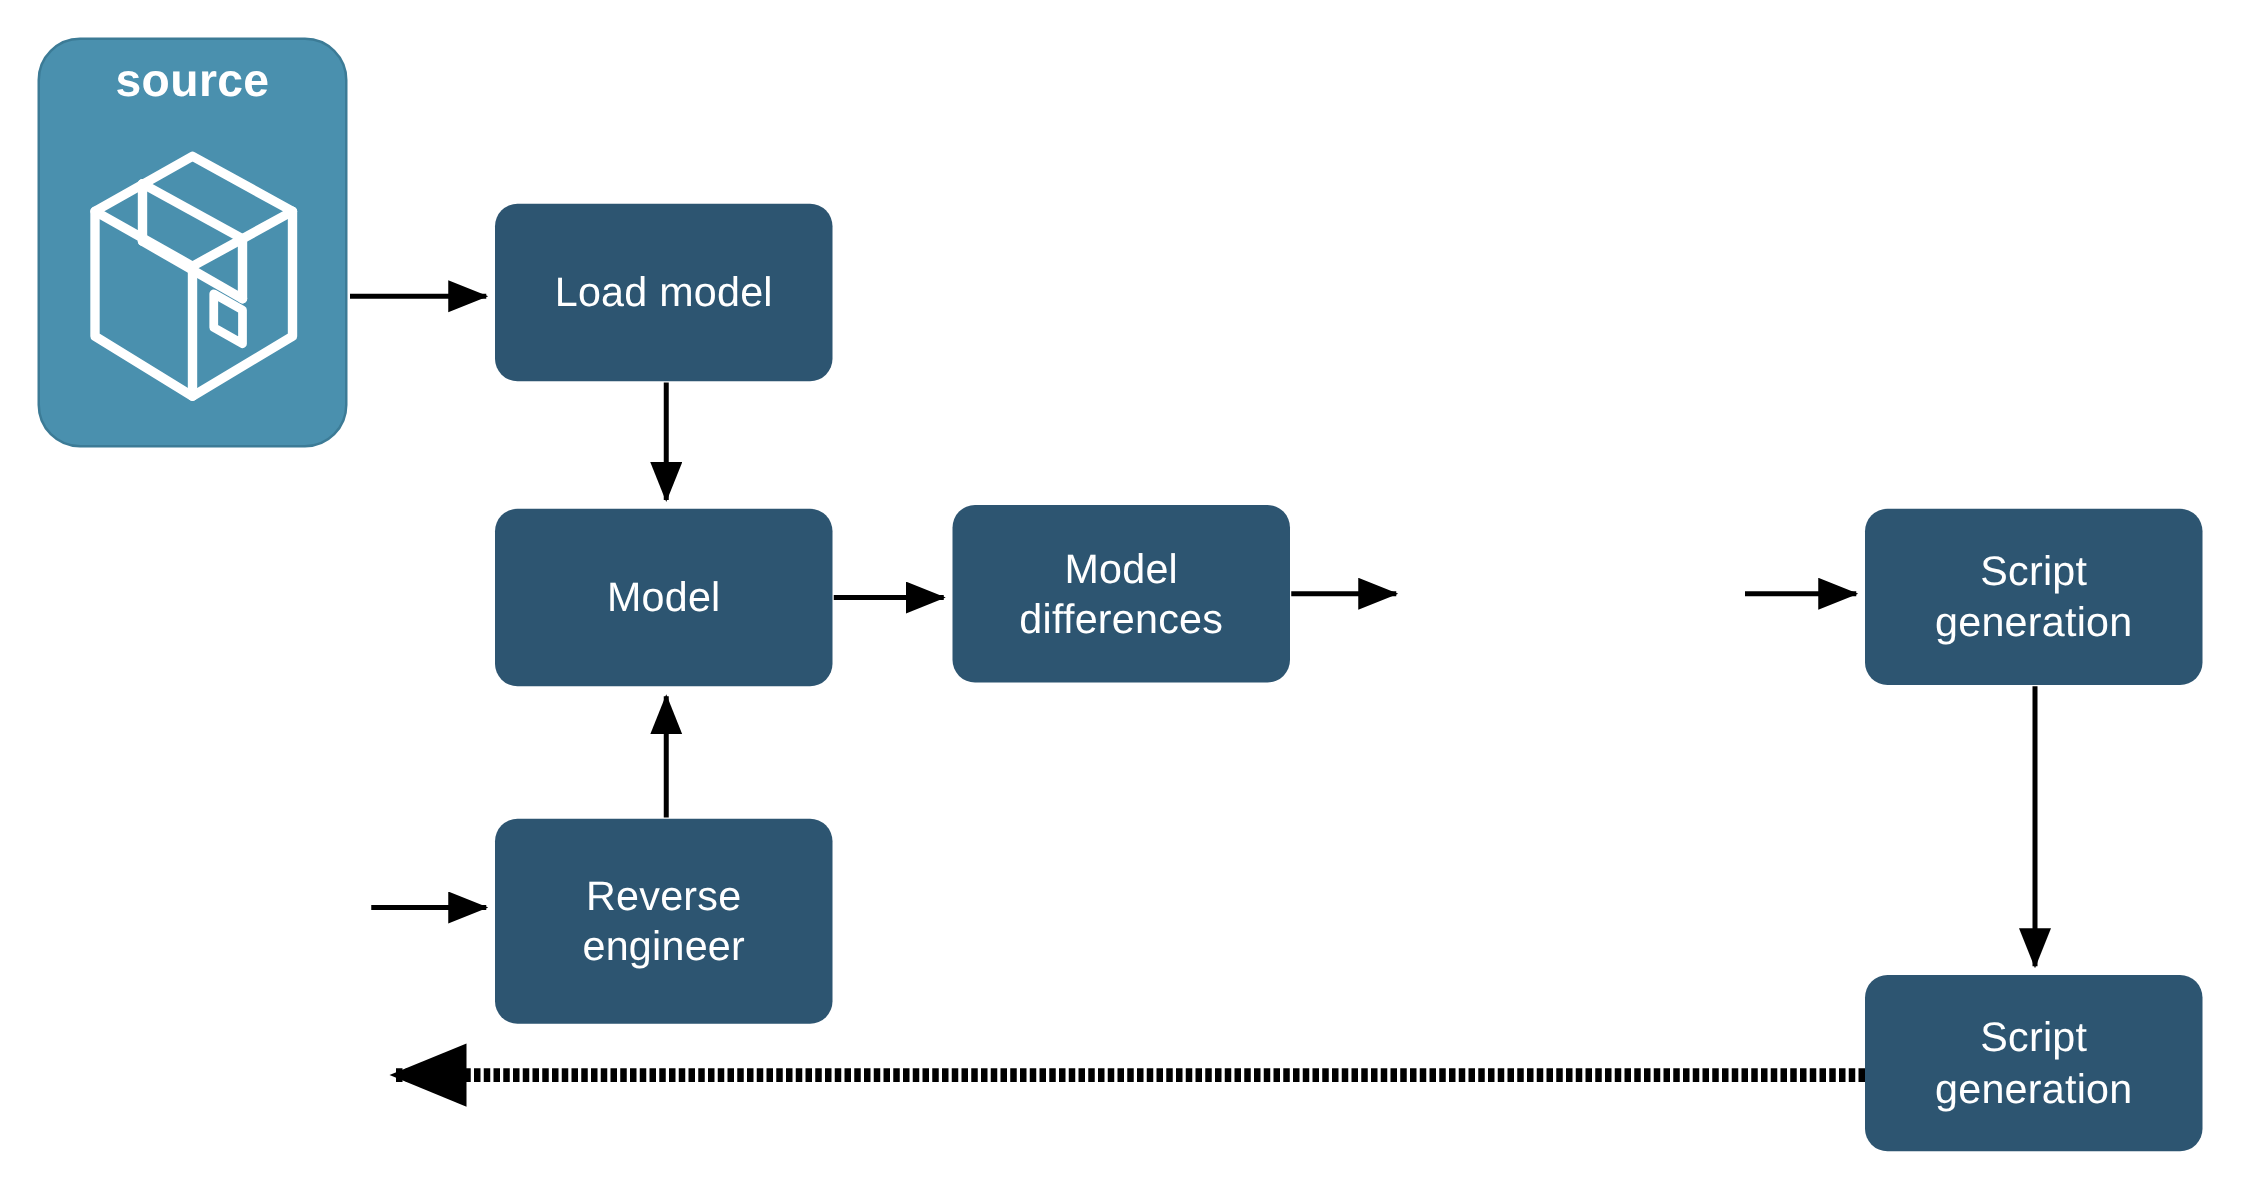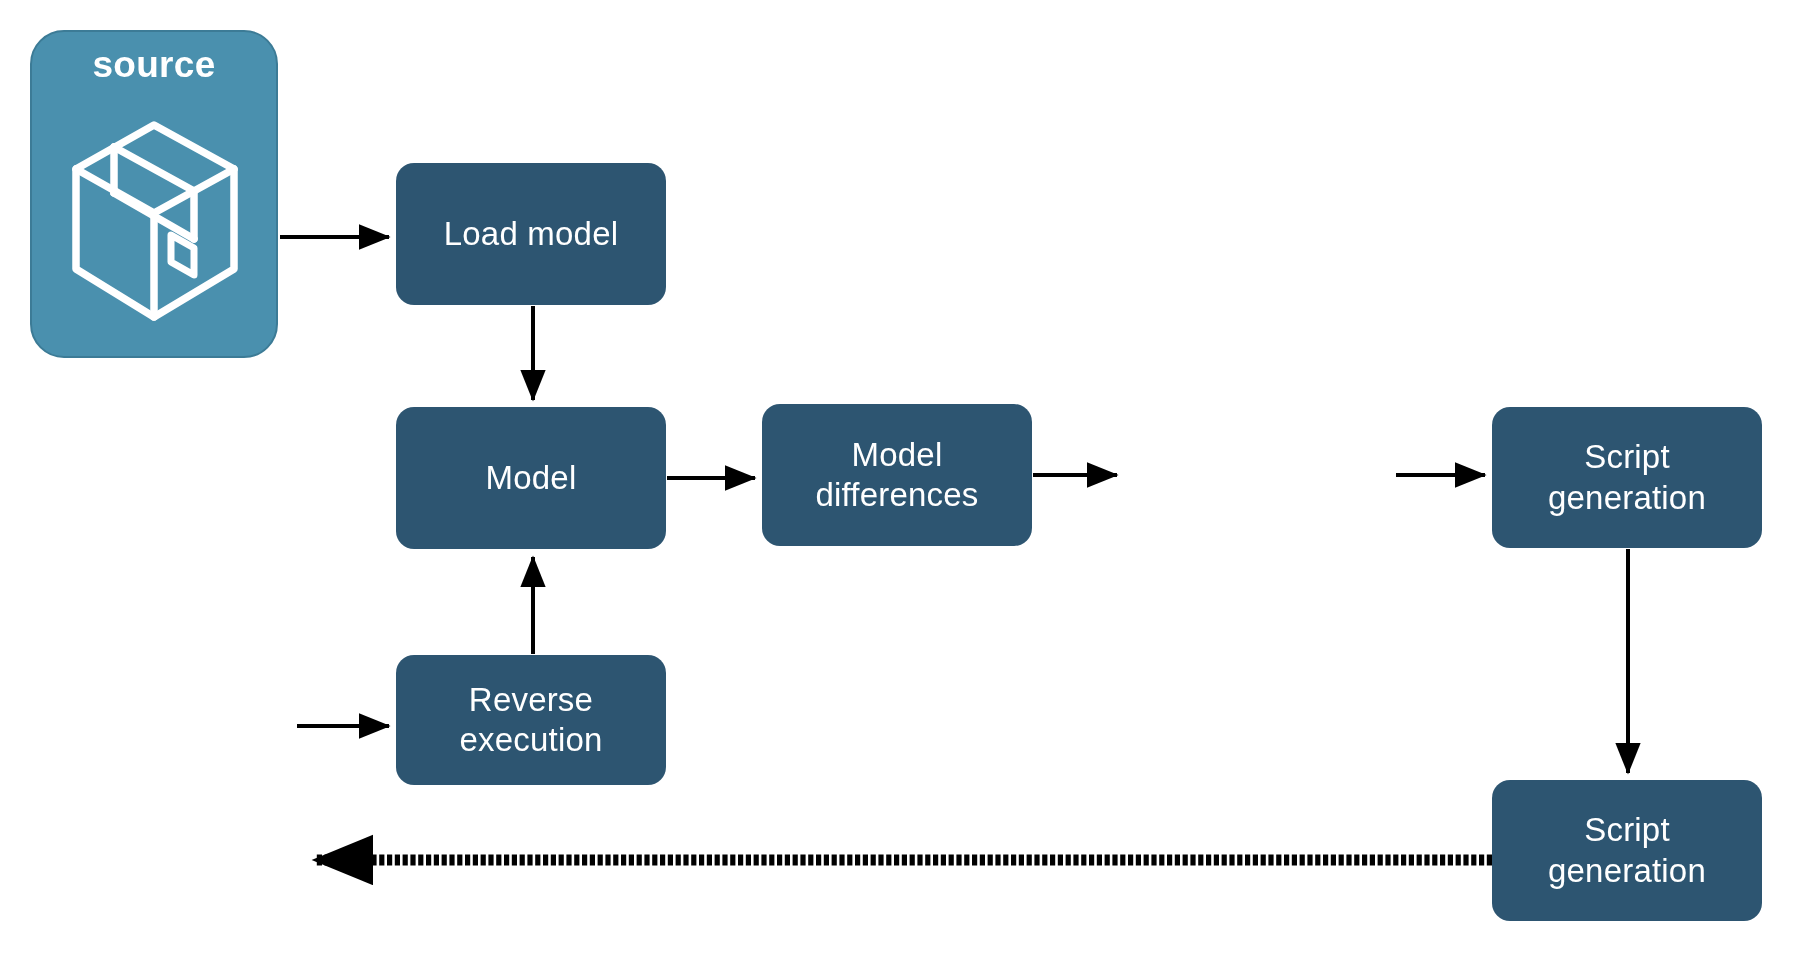--- a/index.html
+++ b/index.html
@@ -139,24 +139,24 @@
   </div>
 
 
   <div class="node node-process" style="left:1492px; top:407px; width:270px; height:141px;">
     <div>
       <span class="label-line">Script</span>
       <span class="label-line">generation</span>
     </div>
   </div>
 
-  <div class="node node-process" style="left:396px; top:655px; width:270px; height:130px;">
+  <div class="node node-process" style="left:396px; top:655px; width:270px; height:164px;">
     <div>
       <span class="label-line">Reverse</span>
-      <span class="label-line">execution</span>
+      <span class="label-line">engineer</span>
     </div>
   </div>
 
   <div class="node node-process" style="left:1492px; top:780px; width:270px; height:141px;">
     <div>
       <span class="label-line">Script</span>
       <span class="label-line">generation</span>
     </div>
   </div>
 

